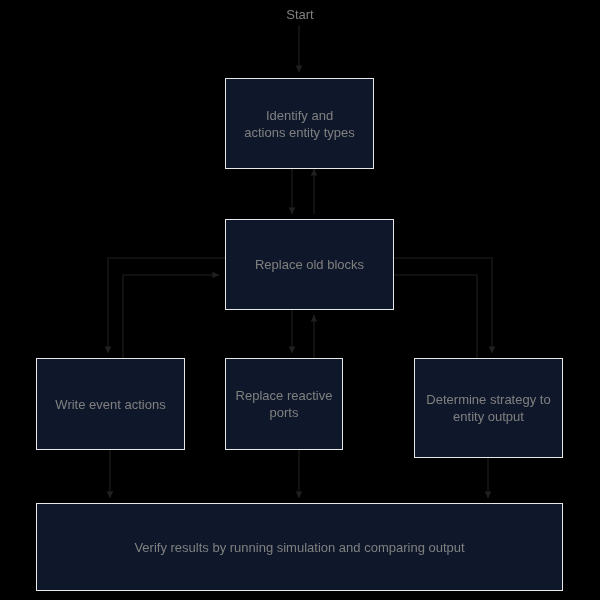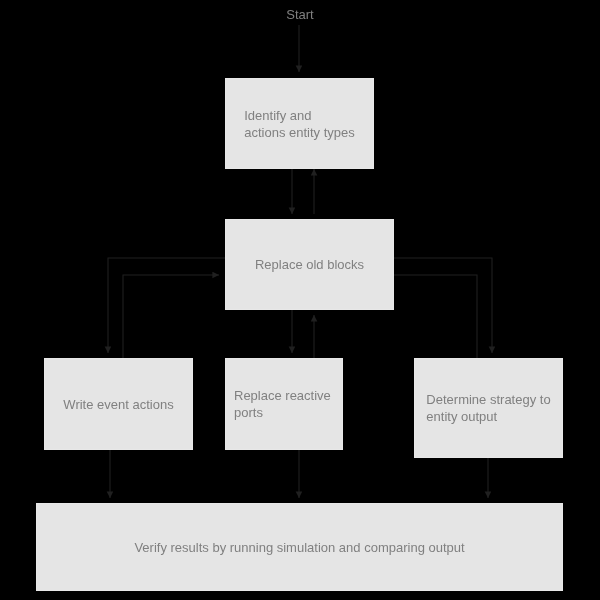--- a/index.html
+++ b/index.html
@@ -17,26 +17,27 @@
   }
   .svg-layer {
     position: absolute;
     left: 0;
     top: 0;
     width: 600px;
     height: 600px;
   }
   .node {
     position: absolute;
-    background: #e5e5e5;
+    background: #0f172a;
     border: 1px solid #e8e8e8;
     box-sizing: border-box;
     display: flex;
     align-items: center;
     justify-content: center;
+    text-align: center;
     color: #808080;
     font-size: 13px;
     line-height: 17px;
     padding: 4px 8px;
     z-index: 3;
   }
   .free-label {
     position: absolute;
     color: #808080;
     font-size: 13px;
@@ -90,21 +91,21 @@
     <div>
       <div>Identify and</div>
       <div>actions entity types</div>
     </div>
   </div>
 
   <div class="node" style="left:225px; top:219px; width:169px; height:91px;">
     <div>Replace old blocks</div>
   </div>
 
-  <div class="node" style="left:44px; top:358px; width:149px; height:92px;">
+  <div class="node" style="left:36px; top:358px; width:149px; height:92px;">
     <div>Write event actions</div>
   </div>
 
   <div class="node" style="left:225px; top:358px; width:118px; height:92px;">
     <div>Replace reactive ports</div>
   </div>
 
   <div class="node" style="left:414px; top:358px; width:149px; height:100px;">
     <div>
       <div>Determine strategy to</div>

